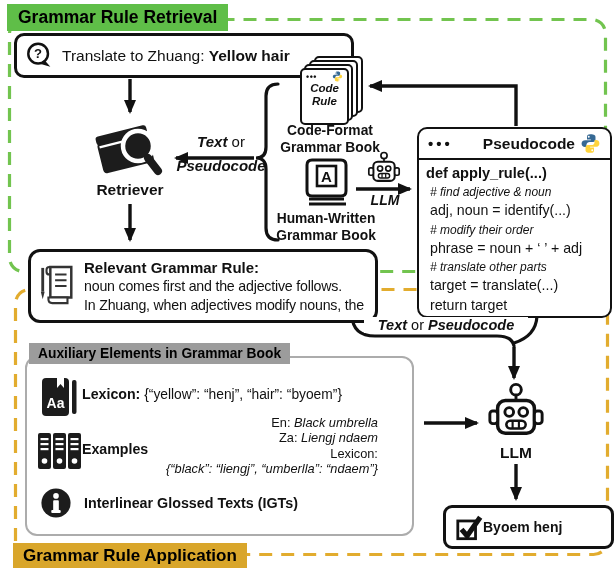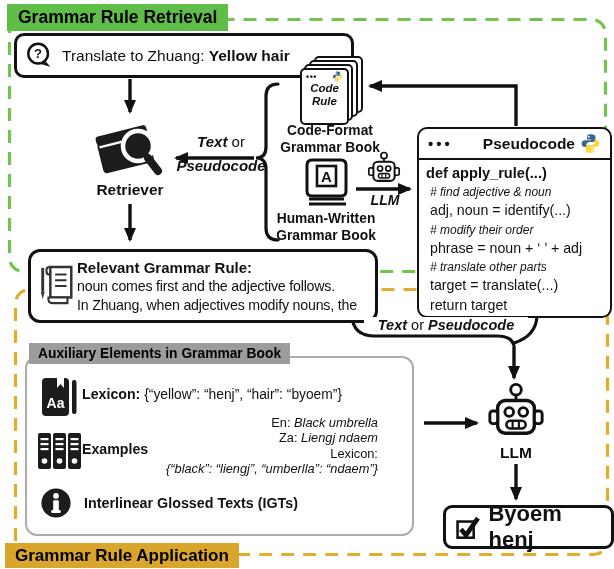--- a/index.html
+++ b/index.html
@@ -1,33 +1,33 @@
 <!DOCTYPE html>
 <html style="--green: #5FBE48; --green_dash: #72C44F; --gold: #D9A62B; --gold_dash: #E2AC2E; --gray: #9C9C9C;"><head>
 <meta charset="utf-8">
 <style>
   html,body{margin:0;padding:0;background:#fff;}
   #canvas{position:relative;width:614px;height:569px;background:#fff;overflow:hidden;
           font-family:"Liberation Sans",sans-serif;color:#111;}
   
   .banner{position:absolute;display:flex;align-items:center;color:#000000;font-weight:bold;z-index:4;white-space:nowrap;}
   #banner-retrieval{left:7px;top:4px;height:27px;padding:0 11px;font-size:17.5px;background:var(--green,#5FBE48);}
-  #banner-application{left:5px;top:543px;height:25px;padding:0 10px;font-size:17px;background:var(--gold,#D9A62B);}
+  #banner-application{left:13px;top:543px;height:25px;padding:0 10px;font-size:17px;background:var(--gold,#D9A62B);}
   #banner-aux{left:29px;top:343px;height:21px;padding:0 9px;font-size:13.8px;background:var(--gray,#9C9C9C);}
   
   #connectors{position:absolute;left:0;top:0;z-index:1;}
   .dash-green{stroke:var(--green_dash,#72C44F);}
   .dash-gold{stroke:var(--gold_dash,#E2AC2E);}
   
   .solidbox{position:absolute;background:#fff;border:3px solid #111;z-index:2;display:flex;align-items:center;}
   #query-box{left:14px;top:33px;width:318px;height:39px;border-radius:10px;gap:7px;padding:0 8px;font-size:15.5px;white-space:nowrap;}
-  #rule-box{left:28px;top:249px;width:332px;height:68px;border-radius:12px;padding:0 6px;}
+  #rule-box{left:28px;top:249px;width:332px;height:68px;border-radius:12px;gap:7px;padding:0 6px;}
   #rule-box .rb-title{font-weight:bold;font-size:15px;line-height:19px;}
   #rule-box .rb-line{font-size:14.2px;line-height:18.5px;letter-spacing:-0.2px;white-space:nowrap;}
-  #result-box{left:443px;top:505px;width:147px;height:38px;border-radius:9px;gap:8px;padding:0 9px;font-size:22px;font-weight:bold;}
+  #result-box{left:443px;top:505px;width:147px;height:38px;border-radius:9px;padding:0 9px;font-size:14px;font-weight:bold;}
   
   #pc-window{left:417px;top:127px;width:191px;height:187px;border:2.5px solid #111;border-radius:10px;
              position:absolute;background:#fff;z-index:2;}
   #pc-header{display:flex;align-items:center;height:29px;padding:0 9px;border-bottom:2.5px solid #111;}
   .pc-dots{font-size:15px;font-weight:bold;letter-spacing:3px;}
   .pc-title{margin-left:auto;font-weight:bold;font-size:15.5px;margin-right:5px;}
   #pc-body{padding:3px 4px 0 7px;}
   .l-def{font-weight:bold;font-size:14.6px;line-height:20px;white-space:nowrap;}
   .l-com{font-style:italic;font-size:12px;line-height:18px;padding-left:4px;white-space:nowrap;}
   .l-code{font-size:14.2px;line-height:19.5px;padding-left:4px;white-space:nowrap;}

